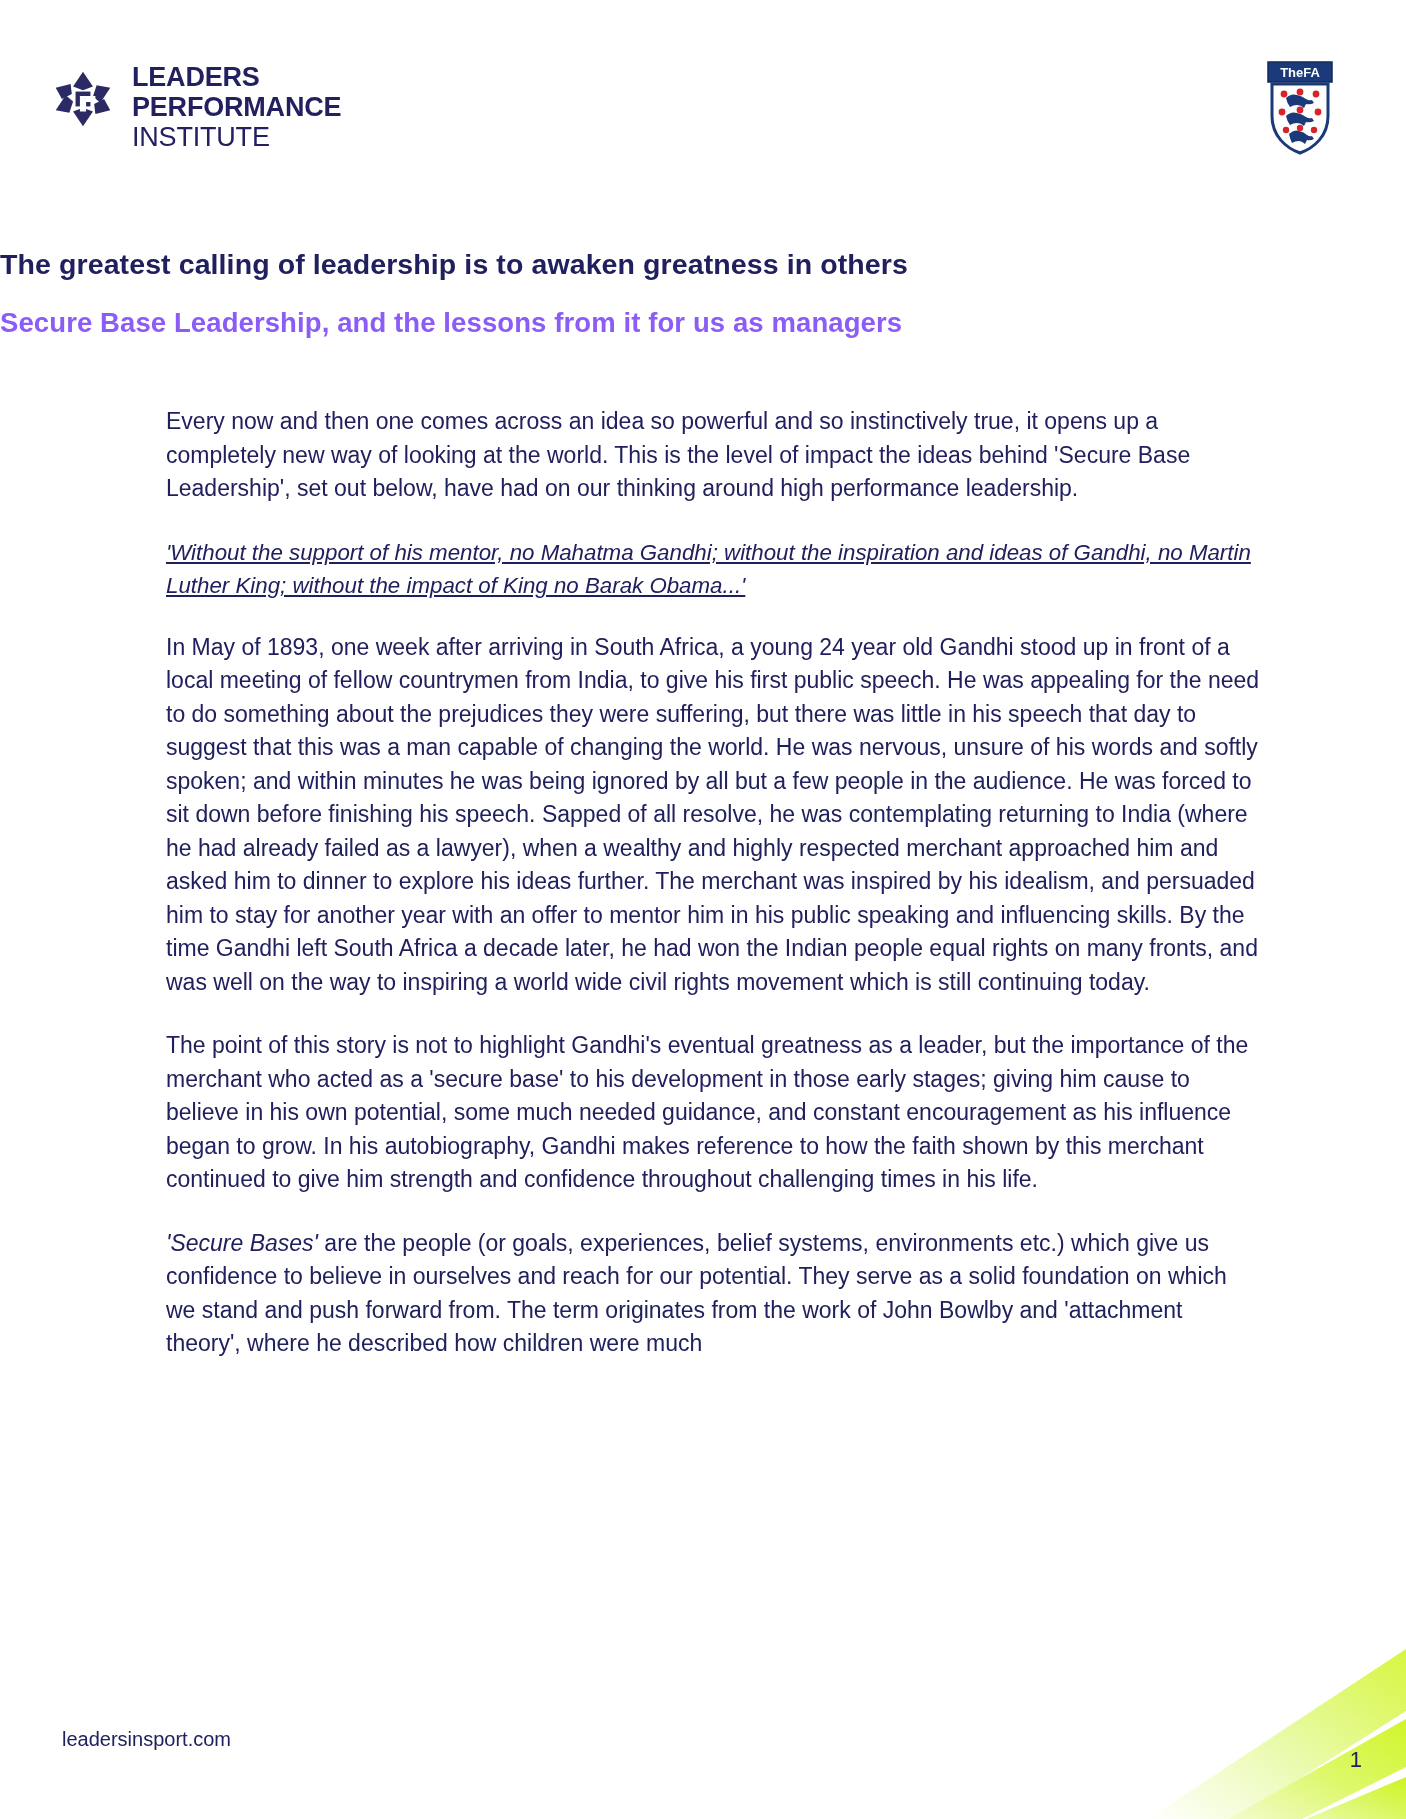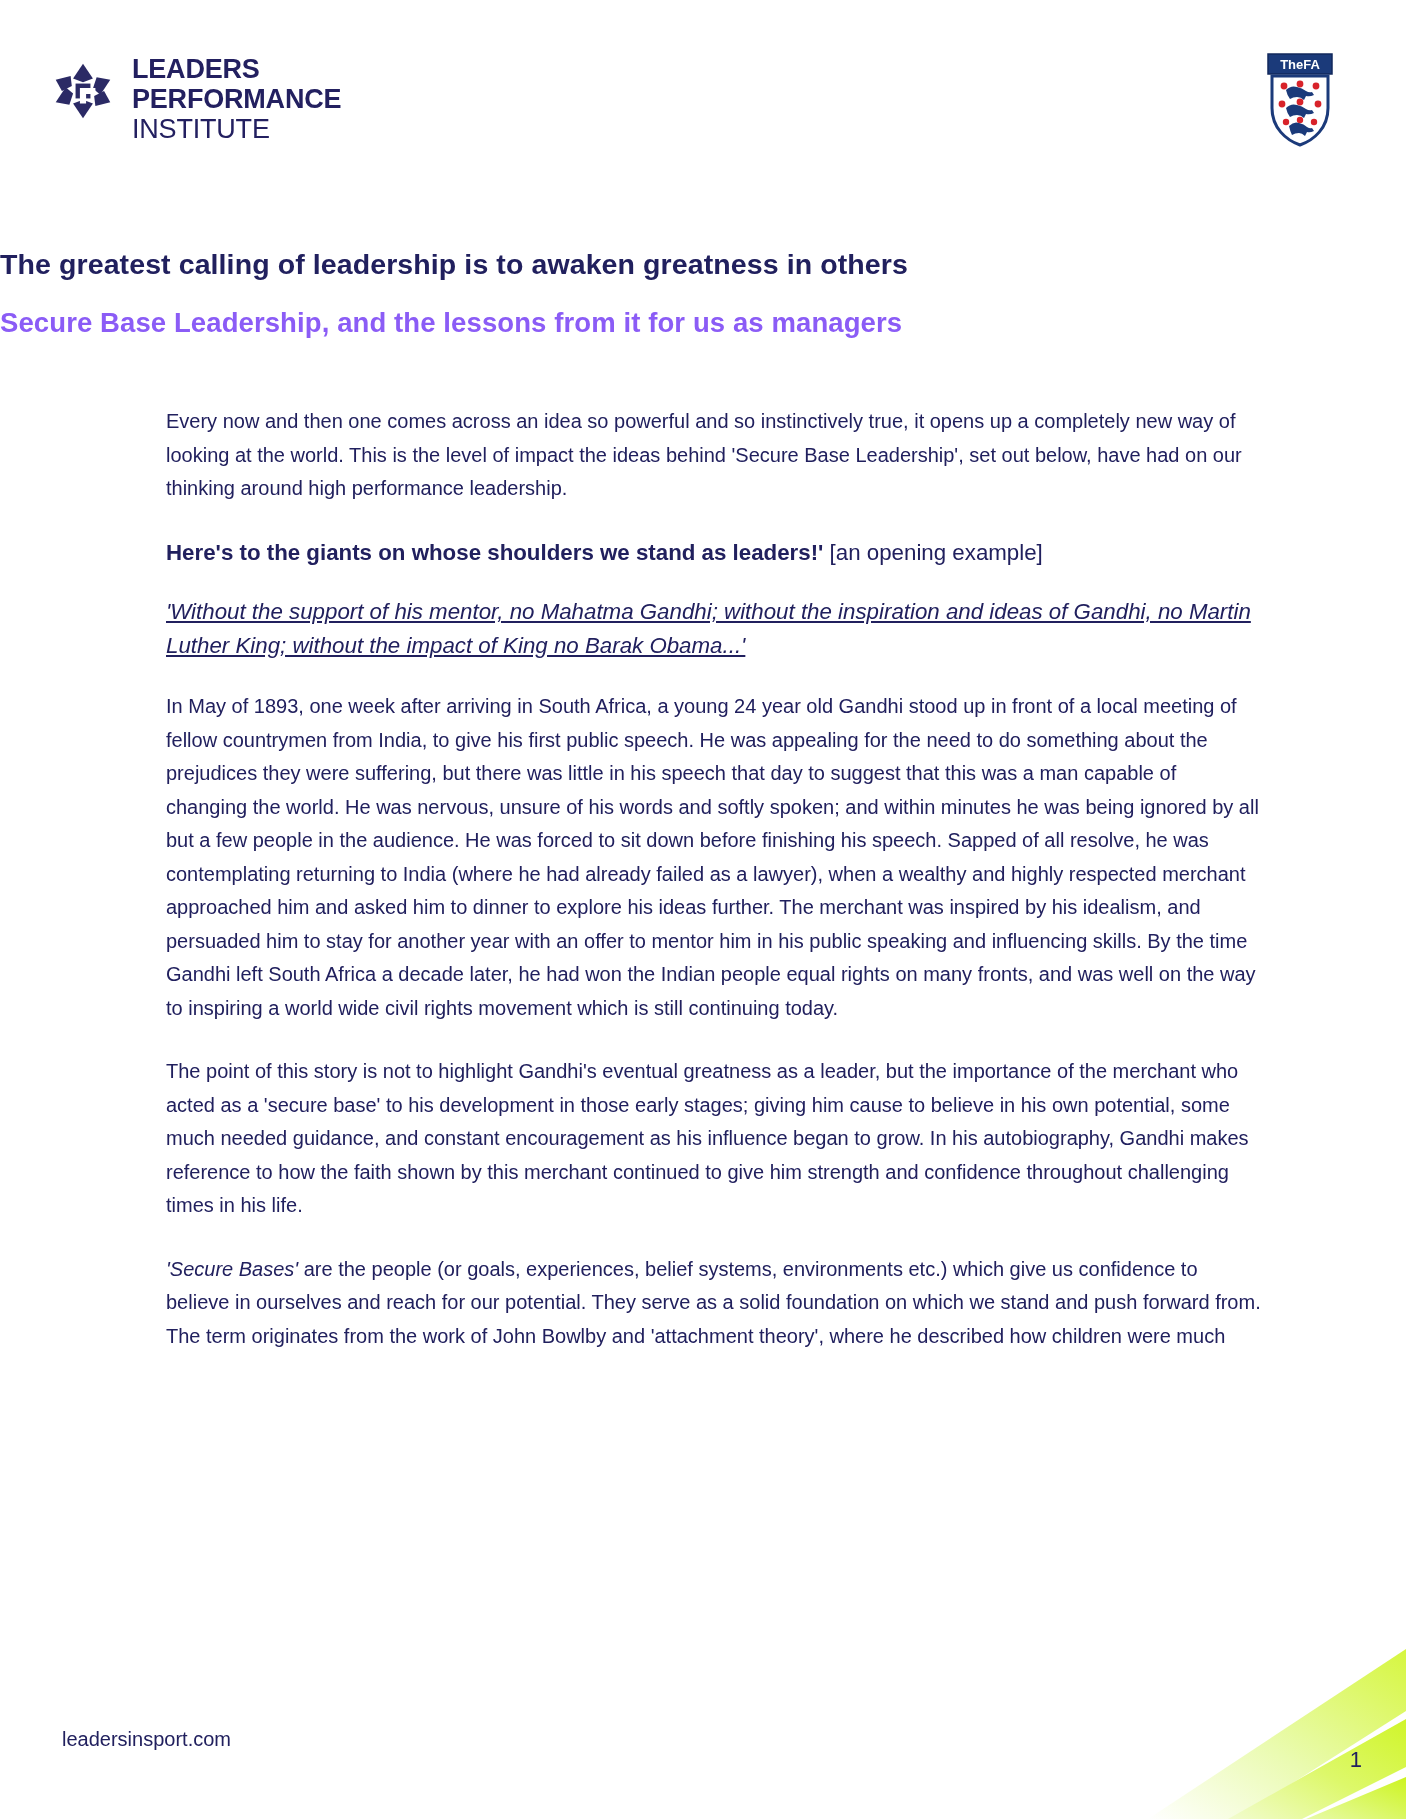--- a/index.html
+++ b/index.html
@@ -12,21 +12,21 @@
     height: 1819px;
     position: relative;
     overflow: hidden;
     font-family: "Liberation Sans", sans-serif;
     color: #21205e;
   }
 
   
   .header {
     position: absolute;
-    top: 44px;
+    top: 52px;
     left: 0;
     width: 1406px;
     height: 120px;
   }
   .brand {
     position: absolute;
     left: 52px;
     top: 10px;
     display: flex;
     align-items: flex-start;
@@ -85,21 +85,21 @@
   }
 
   
   .content {
     position: absolute;
     top: 405px;
     left: 166px;
     width: 1095px;
   }
   p.para {
-    font-size: 20px;
+    font-size: 23px;
     line-height: 33.5px;
     color: #21205e;
     margin: 0 0 30px 0;
   }
   .gap-xl { margin-bottom: 78px; }
 
   .section-head {
     font-size: 22.3px;
     line-height: 33.5px;
     color: #21205e;
@@ -204,23 +204,20 @@
 
 <div class="title-block">
   <h1 class="doc-title">The greatest calling of leadership is to awaken greatness in others</h1>
   <h2 class="doc-subtitle">Secure Base Leadership, and the lessons from it for us as managers</h2>
 </div>
 
 <div class="content">
 
   <p class="para gap-xl">Every now and then one comes across an idea so powerful and so instinctively true, it opens up a completely new way of looking at the world. This is the level of impact the ideas behind 'Secure Base Leadership', set out below, have had on our thinking around high performance leadership.</p>
 
-  <p class="section-head">
-    <b>Here's to the giants on whose shoulders we stand as leaders!'</b><span> [an opening example]</span>
-  </p>
 
   <p class="quote">'Without the support of his mentor, no Mahatma Gandhi; without the inspiration and ideas of Gandhi, no Martin Luther King; without the impact of King no Barak Obama...'</p>
 
   <p class="para">In May of 1893, one week after arriving in South Africa, a young 24 year old Gandhi stood up in front of a local meeting of fellow countrymen from India, to give his first public speech. He was appealing for the need to do something about the prejudices they were suffering, but there was little in his speech that day to suggest that this was a man capable of changing the world. He was nervous, unsure of his words and softly spoken; and within minutes he was being ignored by all but a few people in the audience. He was forced to sit down before finishing his speech. Sapped of all resolve, he was contemplating returning to India (where he had already failed as a lawyer), when a wealthy and highly respected merchant approached him and asked him to dinner to explore his ideas further. The merchant was inspired by his idealism, and persuaded him to stay for another year with an offer to mentor him in his public speaking and influencing skills. By the time Gandhi left South Africa a decade later, he had won the Indian people equal rights on many fronts, and was well on the way to inspiring a world wide civil rights movement which is still continuing today.</p>
 
   <p class="para gap-xl">The point of this story is not to highlight Gandhi's eventual greatness as a leader, but the importance of the merchant who acted as a 'secure base' to his development in those early stages; giving him cause to believe in his own potential, some much needed guidance, and constant encouragement as his influence began to grow. In his autobiography, Gandhi makes reference to how the faith shown by this merchant continued to give him strength and confidence throughout challenging times in his life.</p>
 
 
   <p class="para">
     <span class="it">'Secure Bases'</span><span> are the people (or goals, experiences, belief systems, environments etc.) which give us confidence to believe in ourselves and reach for our potential. They serve as a solid foundation on which we stand and push forward from. The term originates from the work of John Bowlby and 'attachment theory', where he described how children were much</span>

